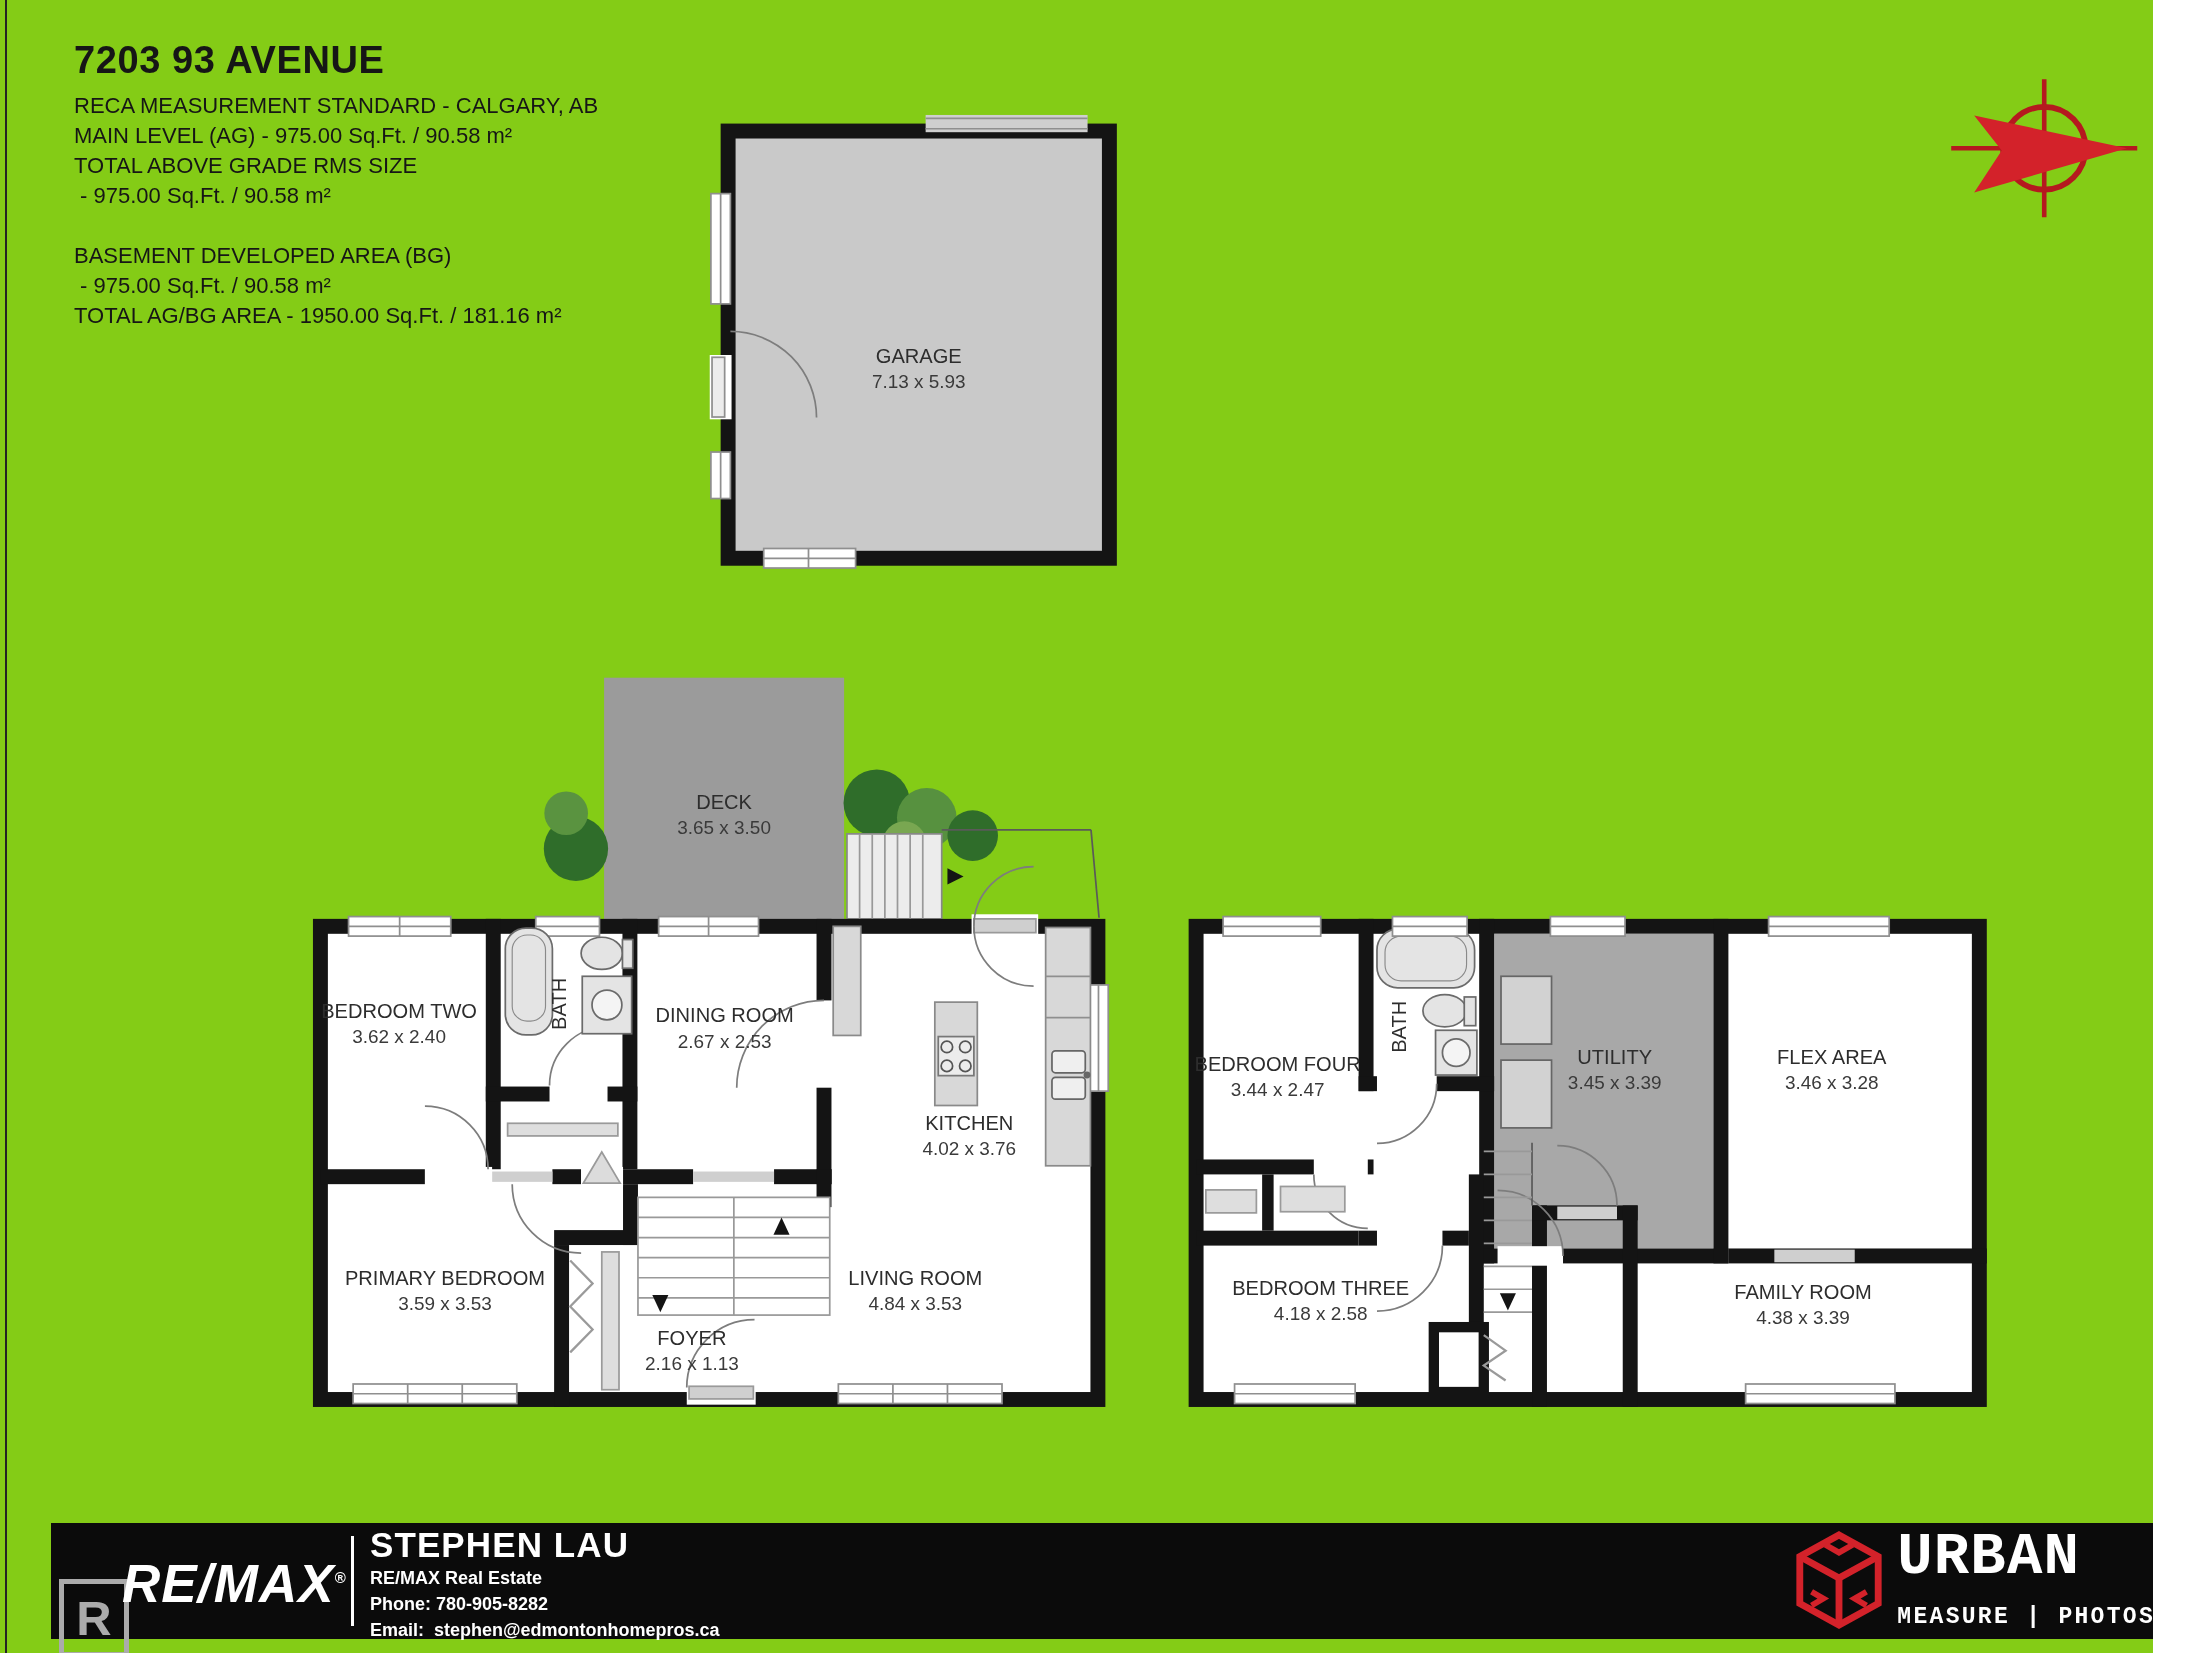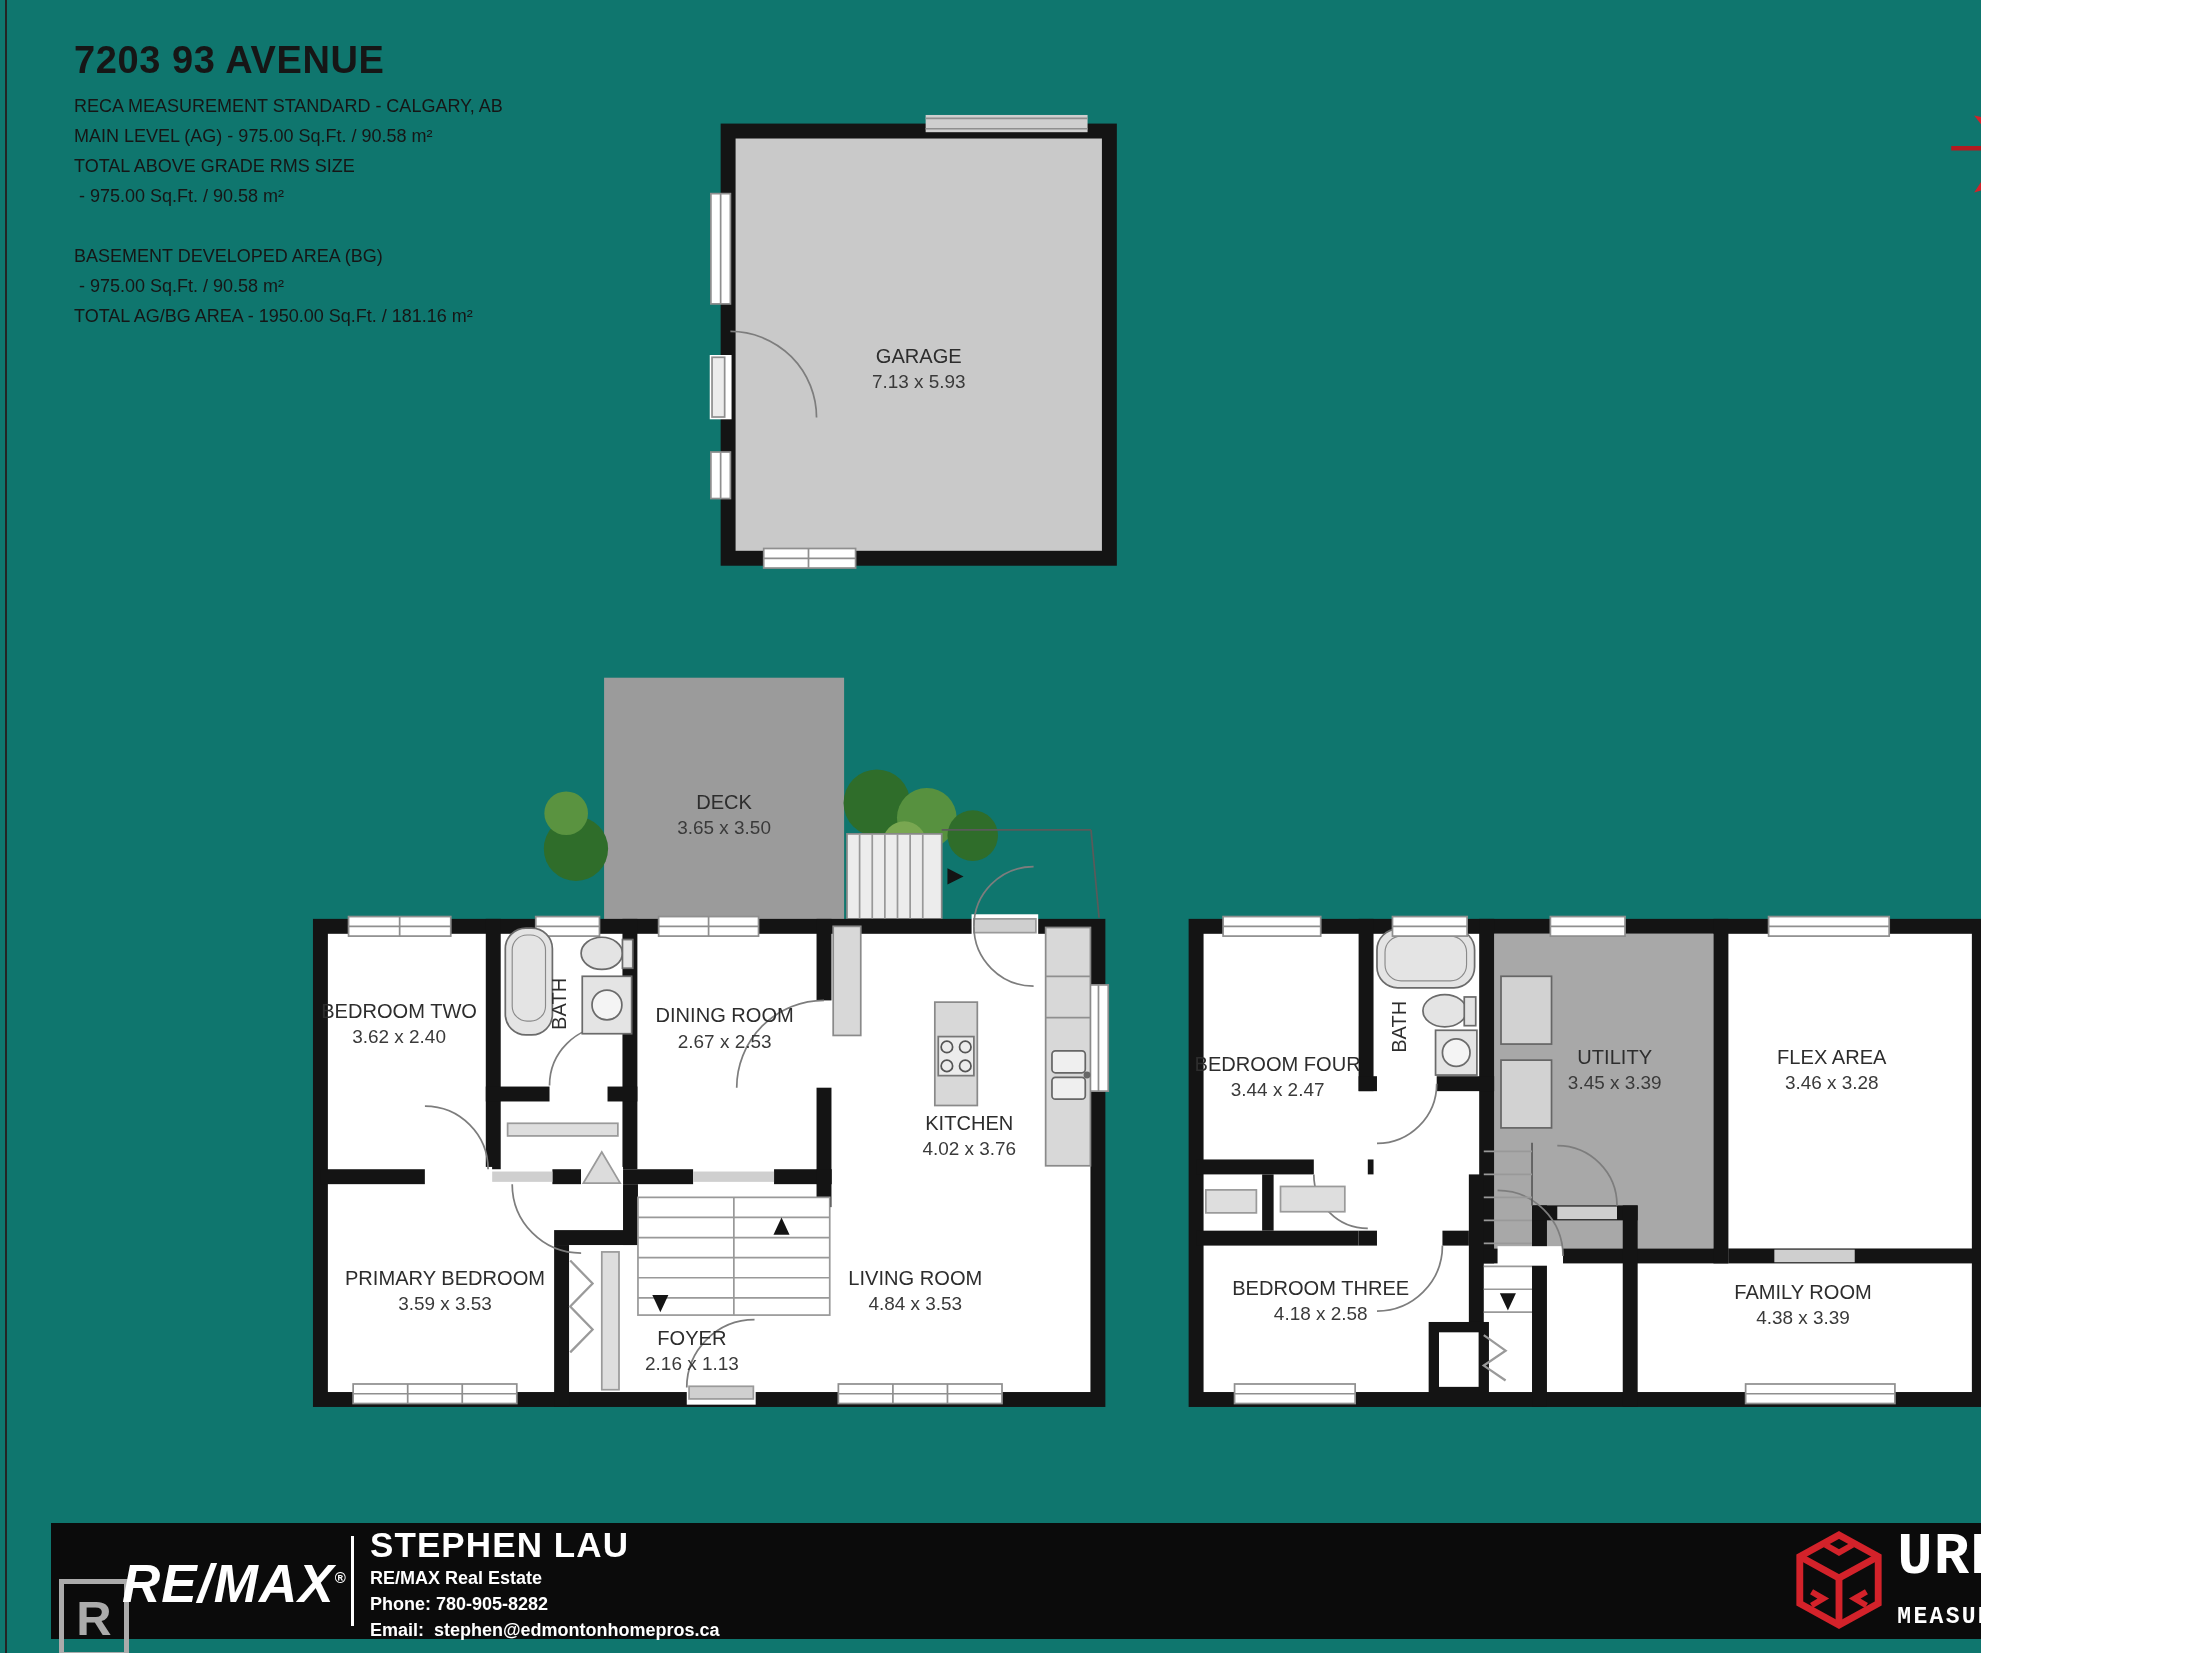--- a/index.html
+++ b/index.html
@@ -1,21 +1,21 @@
 <!DOCTYPE html>
 <html style="font-size:9.2px"><head>
 <meta charset="utf-8">
 <style>
   html,body{margin:0;padding:0;background:#ffffff;}
-  #canvas{position:relative;width:1981px;height:1654px;background:#0f766e;overflow:hidden;
+  #canvas{position:relative;width:2153px;height:1654px;background:#84cc16;overflow:hidden;
           font-family:"Liberation Sans", sans-serif;}
   
   .hdr{position:absolute;left:74px;top:39px;color:#161616;}
   .hdr .title{font-size:38px;font-weight:bold;letter-spacing:0.6px;margin-bottom:9.2px;}
-  .hdr .line{font-size:18px;line-height:30px;white-space:pre;}
+  .hdr .line{font-size:22px;line-height:30px;white-space:pre;}
   .hdr .gap{height:30px;}
   
   svg text{font-family:"Liberation Sans", sans-serif;}
   .wall{fill:#141414;}
   .room{fill:#ffffff;stroke:#141414;stroke-width:26px;}
   .lbl{font-size:35px;fill:#2d2d2d;text-anchor:middle;}
   .dim{font-size:33px;fill:#3a3a3a;text-anchor:middle;}
   .winbox{fill:#ffffff;stroke:#8f8f8f;stroke-width:3px;}
   .winline{stroke:#8f8f8f;stroke-width:3px;}
   .open{fill:#cfcfcf;}

